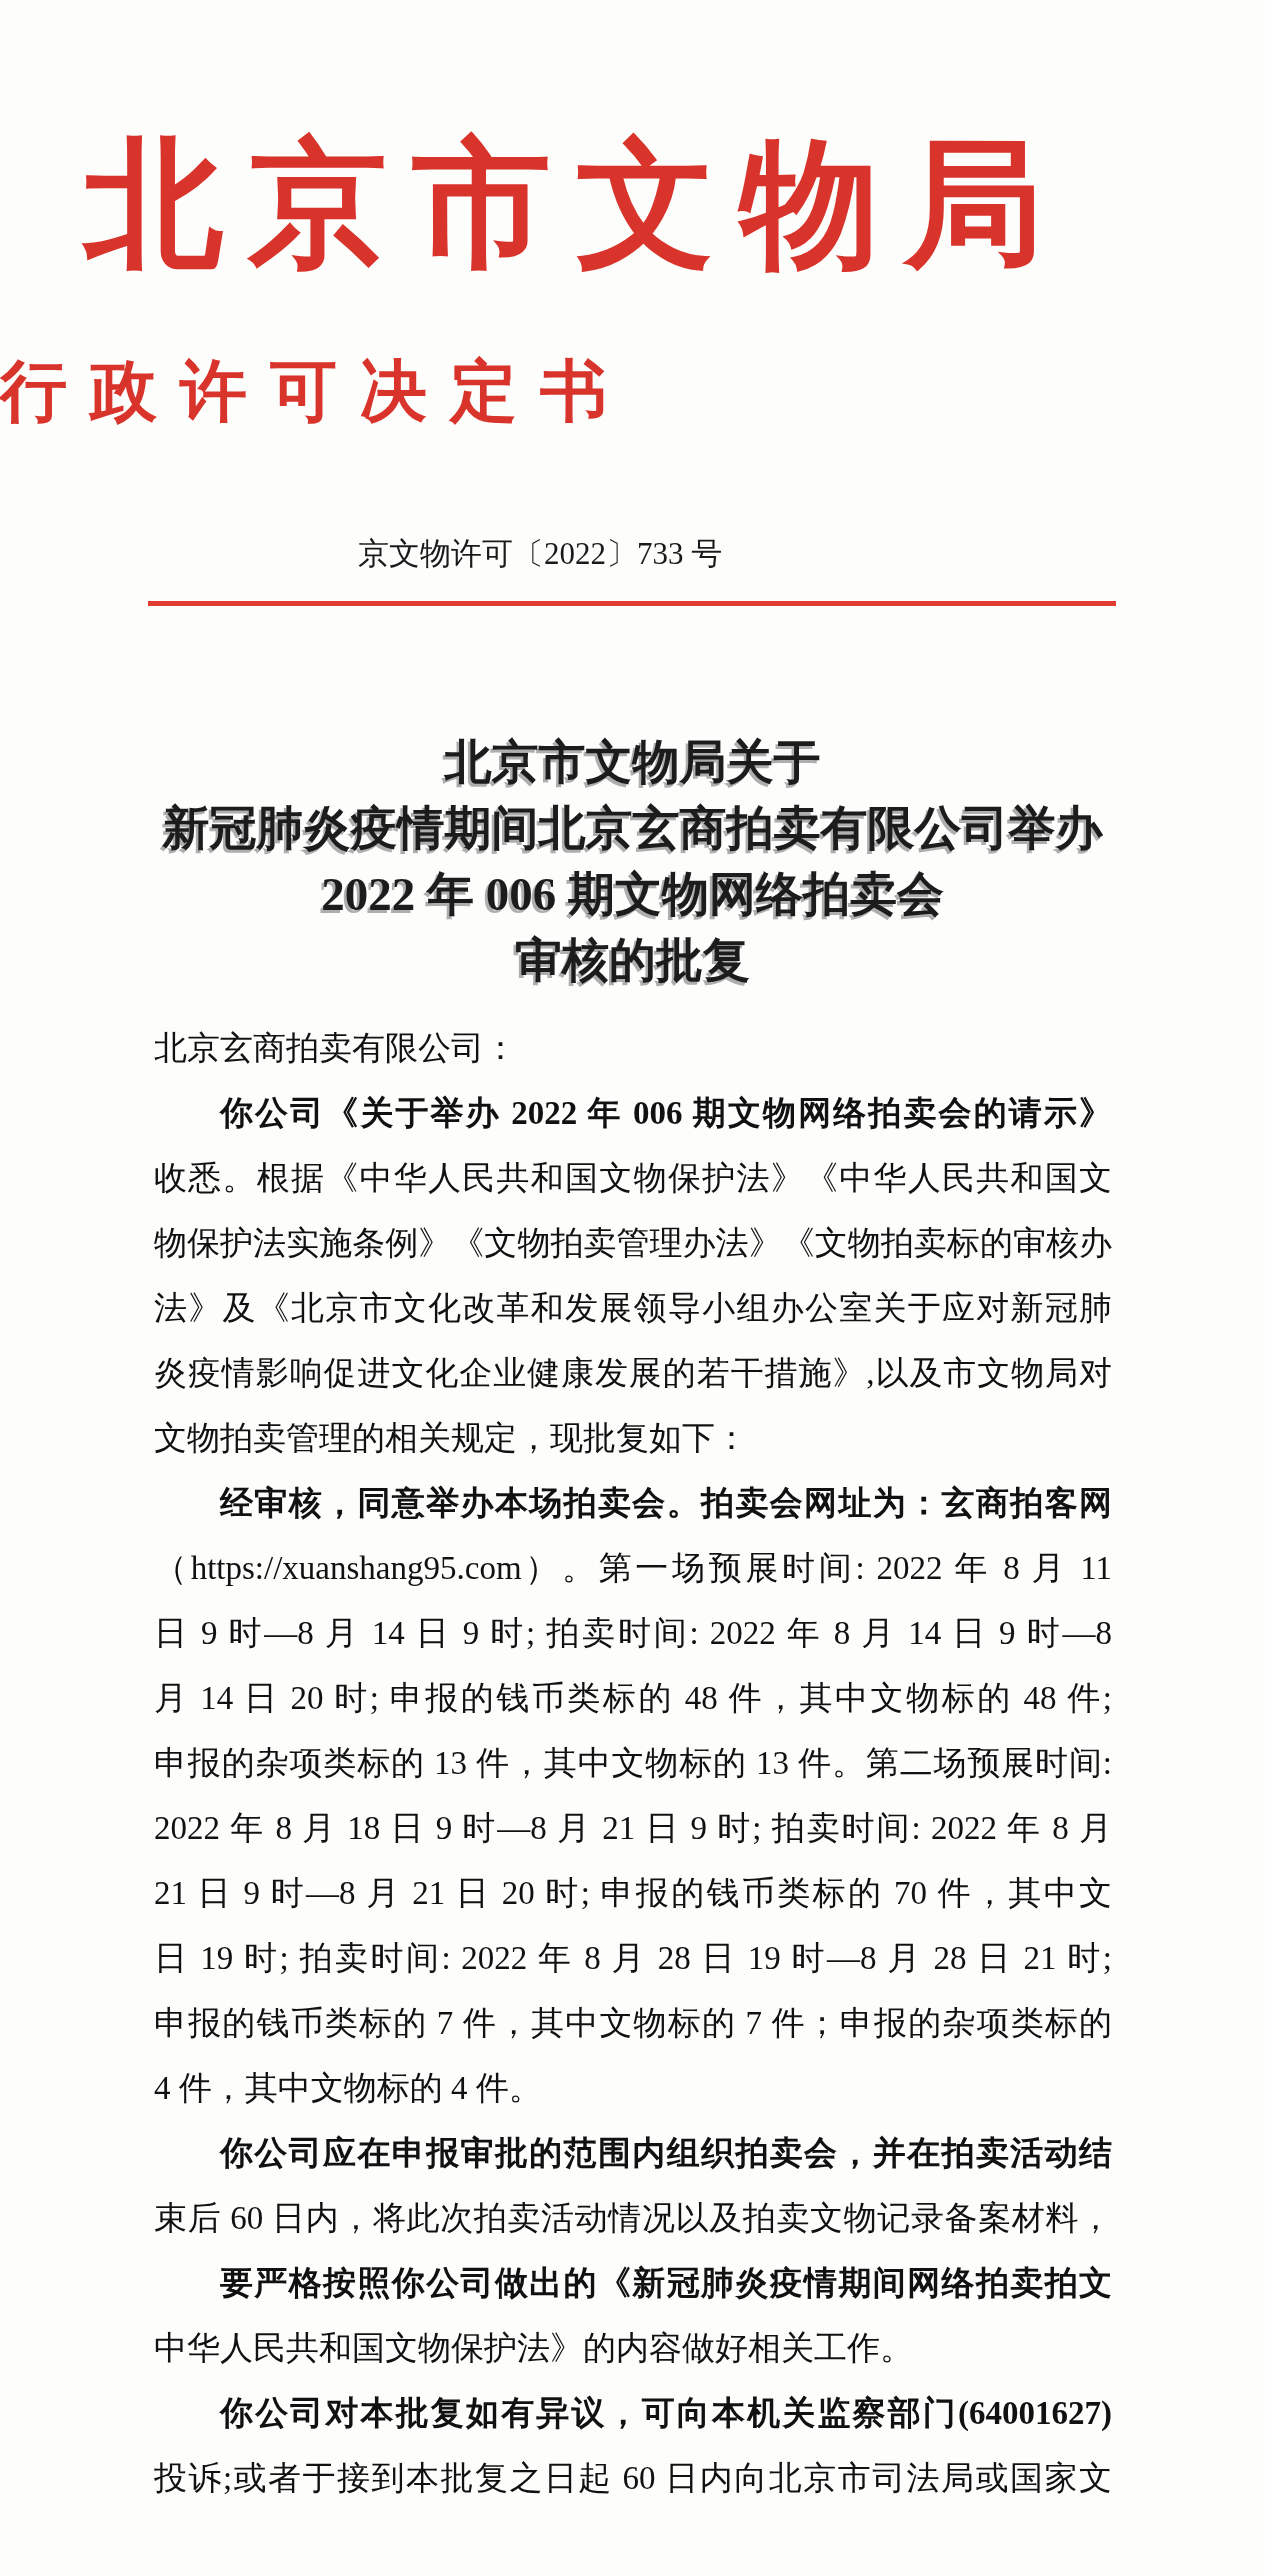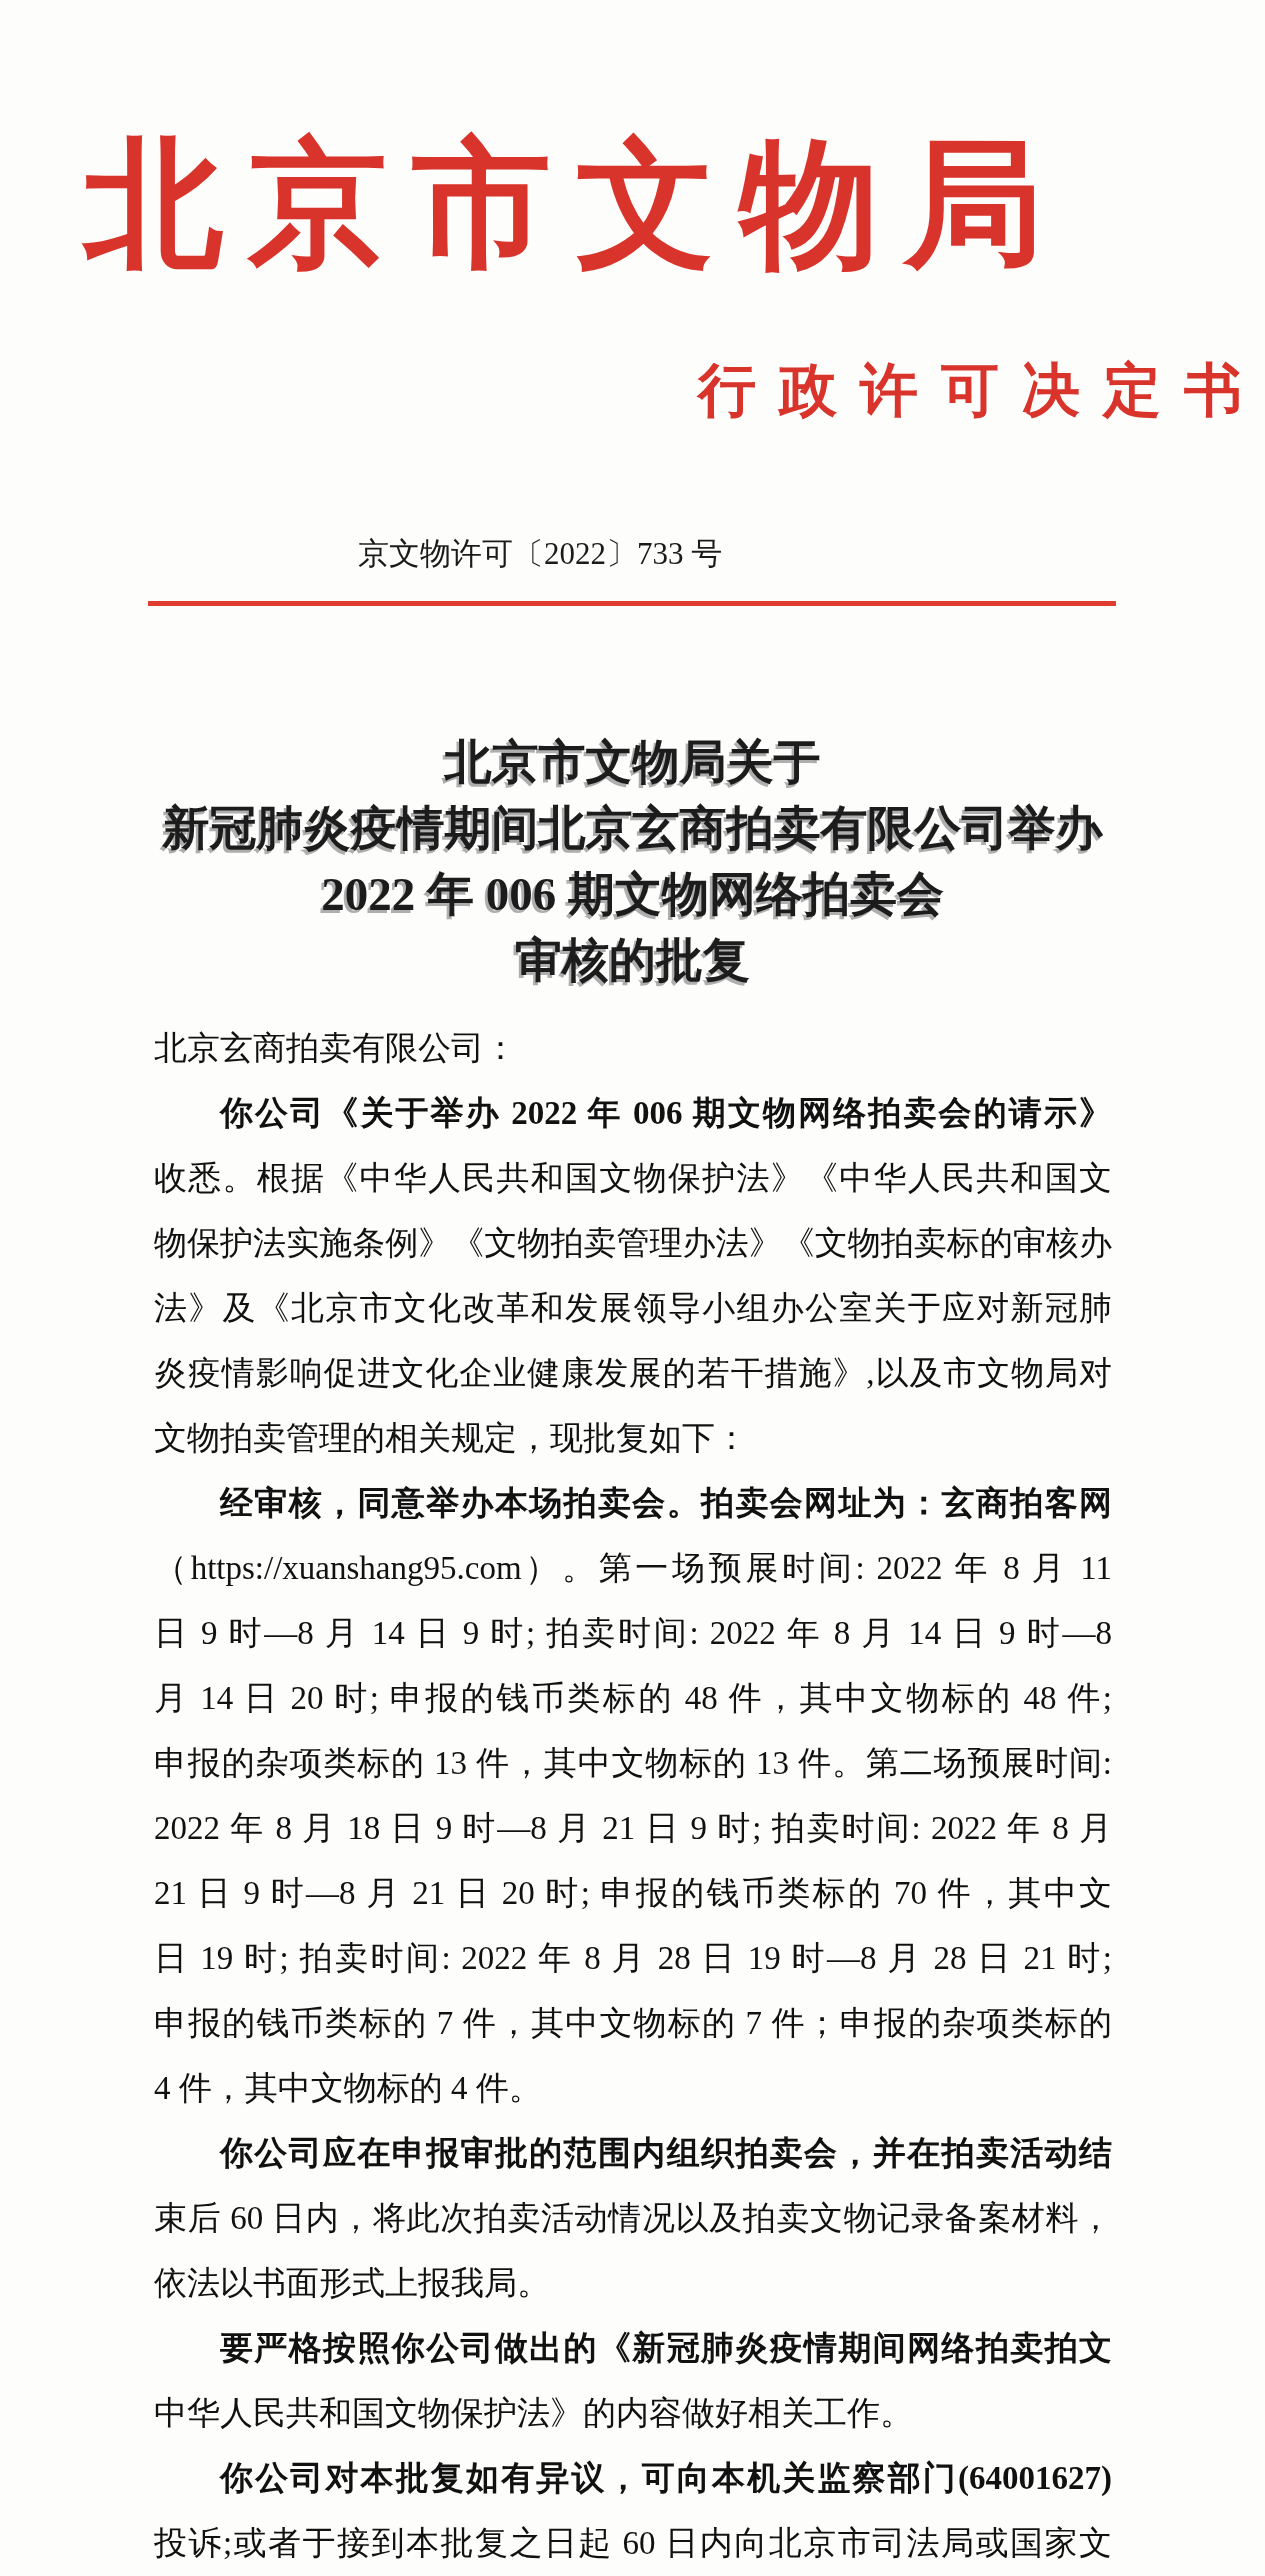--- a/index.html
+++ b/index.html
@@ -16,22 +16,22 @@
     position:absolute;top:133px;left:0;width:1152px;
     text-align:center;
     font-size:139px;line-height:144px;
     font-weight:700;
     letter-spacing:25px;
     color:#d9342b;
     white-space:nowrap;
   }
   .doctype{
     position:absolute;top:350px;left:0;width:1265px;
-    text-align:right;
-    font-size:58px;line-height:82px;
+    text-align:left;
+    font-size:67px;line-height:82px;
     font-weight:700;
     letter-spacing:23px;
     color:#d9342b;
     white-space:nowrap;
   }
   .docnum{
     position:absolute;top:533px;left:0;width:1080px;
     text-align:center;
     font-size:31px;line-height:41px;
     color:#1a1a1a;
@@ -94,21 +94,20 @@
       <div class="bline just">日 9 时—8 月 14 日 9 时; 拍卖时间: 2022 年 8 月 14 日 9 时—8</div>
       <div class="bline just">月 14 日 20 时; 申报的钱币类标的 48 件，其中文物标的 48 件;</div>
       <div class="bline just">申报的杂项类标的 13 件，其中文物标的 13 件。第二场预展时间:</div>
       <div class="bline just">2022 年 8 月 18 日 9 时—8 月 21 日 9 时; 拍卖时间: 2022 年 8 月</div>
       <div class="bline just">21 日 9 时—8 月 21 日 20 时; 申报的钱币类标的 70 件，其中文</div>
       <div class="bline just">日 19 时; 拍卖时间: 2022 年 8 月 28 日 19 时—8 月 28 日 21 时;</div>
       <div class="bline just">申报的钱币类标的 7 件，其中文物标的 7 件；申报的杂项类标的</div>
       <div class="bline">4 件，其中文物标的 4 件。</div>
       <div class="bline ind just">你公司应在申报审批的范围内组织拍卖会，并在拍卖活动结</div>
       <div class="bline just">束后 60 日内，将此次拍卖活动情况以及拍卖文物记录备案材料，</div>
-      <div class="bline">依法以书面形式上报我局。</div>
       <div class="bline ind just">要严格按照你公司做出的《新冠肺炎疫情期间网络拍卖拍文</div>
       <div class="bline">中华人民共和国文物保护法》的内容做好相关工作。</div>
       <div class="bline ind just">你公司对本批复如有异议，可向本机关监察部门(64001627)</div>
       <div class="bline just">投诉;或者于接到本批复之日起 60 日内向北京市司法局或国家文</div>
     </div>
 
 </div>
 
 
 </body></html>

